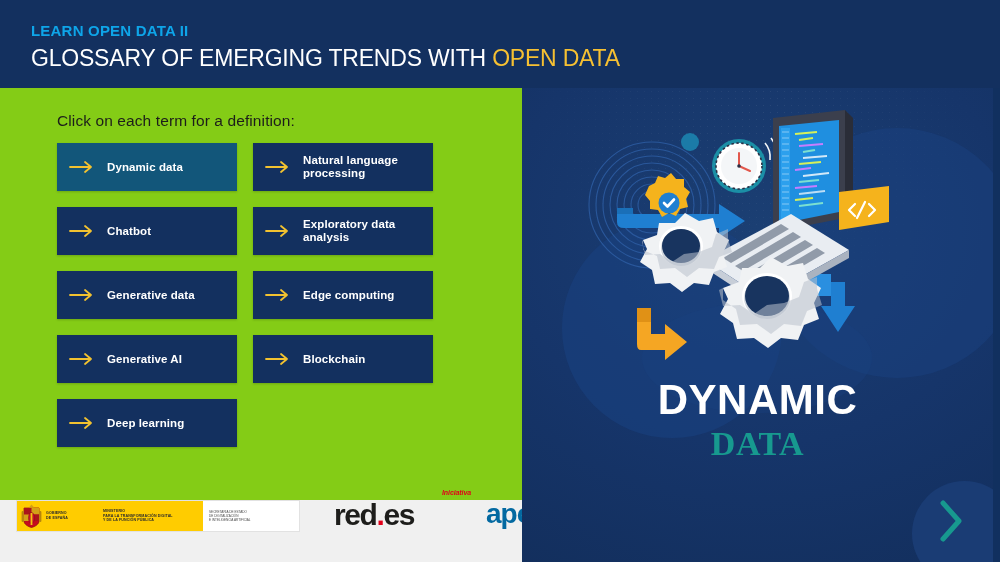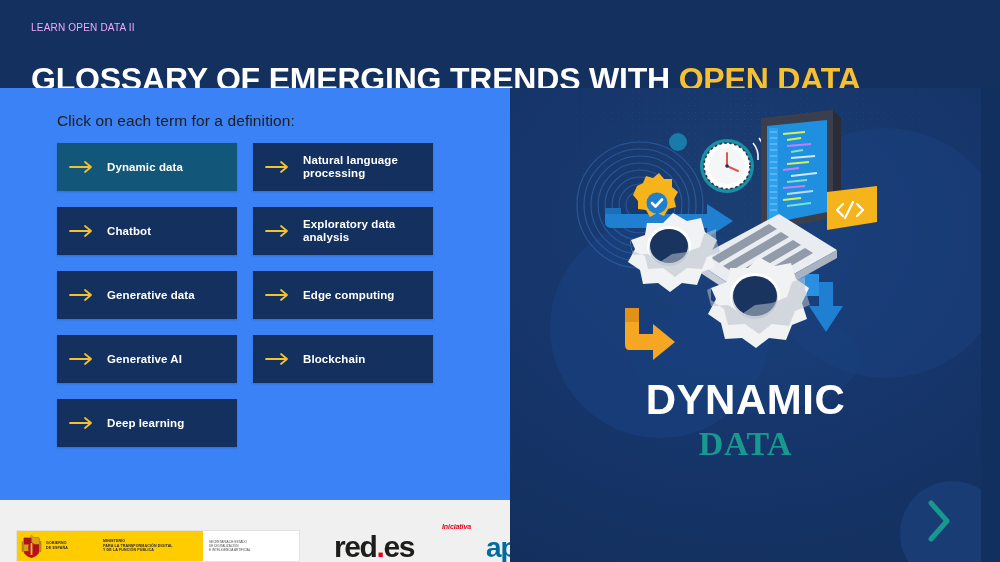--- a/index.html
+++ b/index.html
@@ -16,40 +16,40 @@
   }
 
   
   #header {
     position: absolute; left: 0; top: 0;
     width: 1000px; height: 88px;
     background: #13305f;
   }
   #kicker {
     position: absolute; left: 31px; top: 22px;
-    font-size: 10px; font-weight: normal;
+    font-size: 15px; font-weight: bold;
     letter-spacing: 0.2px;
-    color: #f0abfc;
+    color: #0ea5e9;
     text-transform: uppercase;
   }
   #title {
-    position: absolute; left: 31px; top: 61px;
-    font-size: 32px; font-weight: bold;
+    position: absolute; left: 31px; top: 45px;
+    font-size: 23px; font-weight: normal;
     letter-spacing: -0.2px;
     color: #ffffff;
     white-space: nowrap;
     text-transform: uppercase;
   }
   #title .accent { color: #f6c032; }
 
   
   #left-panel {
     position: absolute; left: 0; top: 88px;
     width: 527px; height: 474px;
-    background: #3b82f6;
+    background: #84cc16;
     border-right: 2px solid #a3a3a3;
   }
   #instruction {
     position: absolute; left: 57px; top: 24px;
     font-size: 15.5px; color: #1d1d1b;
     letter-spacing: 0.1px;
   }
 
   
   #terms {
@@ -87,21 +87,21 @@
     text-align: left;
     letter-spacing: 0.1px;
   }
 
   
   #footer {
     position: absolute; left: 0; bottom: 0;
     width: 527px; height: 62px;
     background: #f0f0f0;
     display: flex;
-    align-items: flex-end;
+    align-items: flex-start;
     padding-left: 16px;
   }
   
   #logo-gob {
     display: flex; align-items: stretch;
     height: 32px;
     border: 1px solid #e2e2e2;
     background: #fff;
   }
   #gob-yellow {
@@ -179,21 +179,21 @@
     font-size: 24px;
     color: #1f6294;
     line-height: 24px;
     letter-spacing: -0.6px;
   }
   #logo-datos .bold { font-weight: bold; font-family:"Liberation Sans", sans-serif; }
   #logo-datos .serif { font-family: "Liberation Serif", serif; font-style: italic; }
 
   
   #right-panel {
-    position: absolute; left: 510px; top: 88px;
+    position: absolute; left: 522px; top: 88px;
     width: 471px; height: 474px;
     overflow: hidden;
     background: radial-gradient(ellipse 120% 100% at 50% 30%, #1b3f73 0%, #16356a 45%, #112c57 100%);
   }
   #dots {
     position: absolute; left: 0; top: 0; right: 0; height: 250px;
     background-image: radial-gradient(rgba(255,255,255,0.10) 0.8px, transparent 0.9px);
     background-size: 7px 7px;
     opacity: 0.8;
     -webkit-mask-image: radial-gradient(ellipse at 50% 10%, rgba(0,0,0,0.9), transparent 72%);

